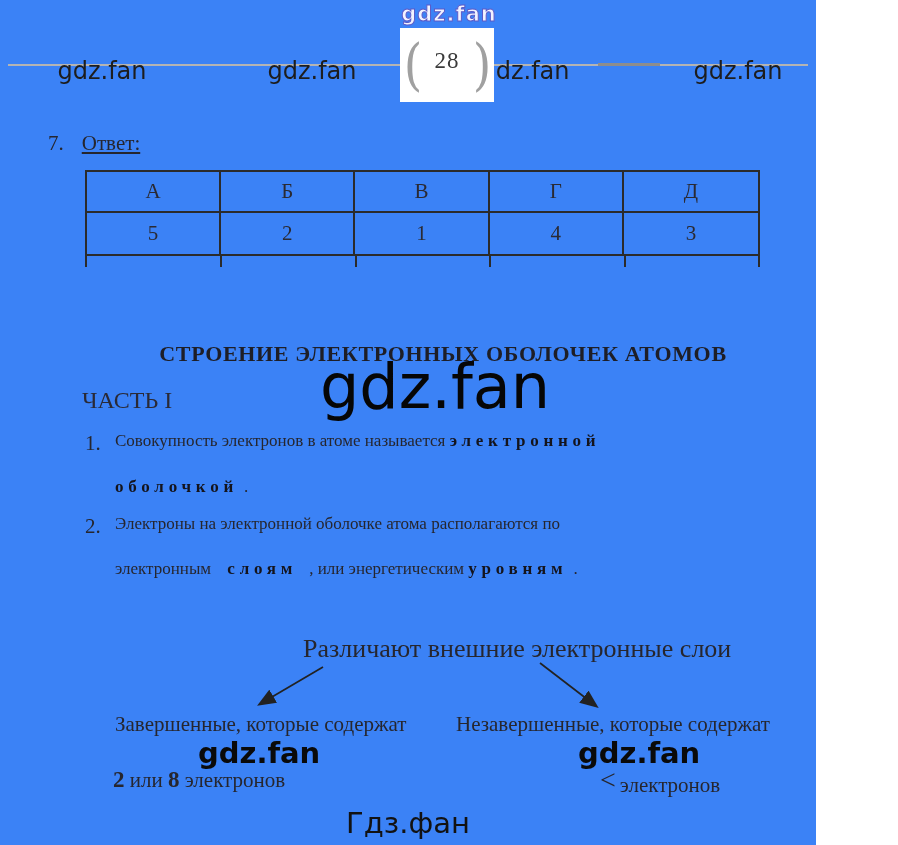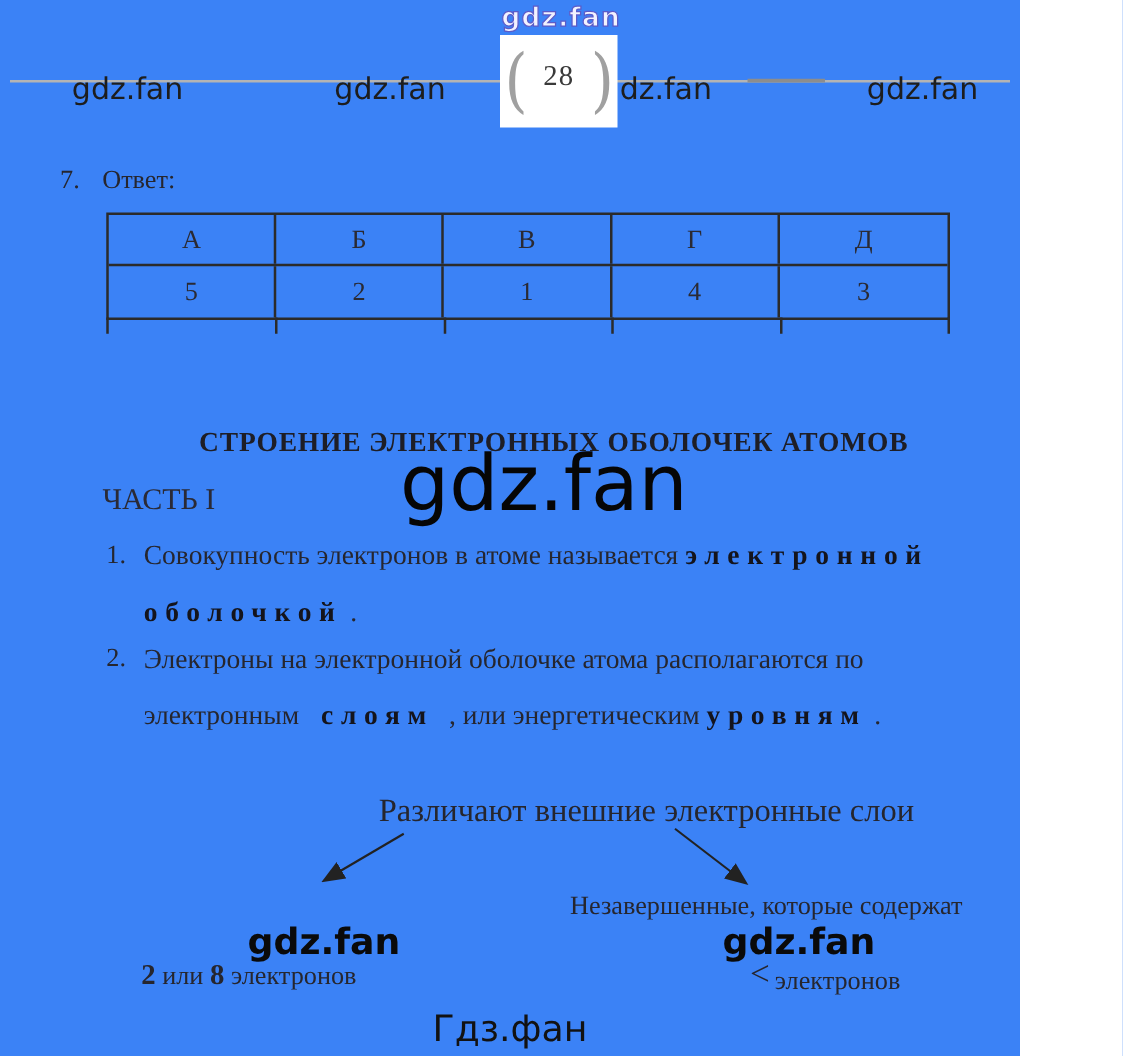--- a/index.html
+++ b/index.html
@@ -25,21 +25,21 @@
     position:absolute; left:400px; top:28px; width:94px; height:74px; background:#ffffff;
     display:flex; align-items:center; justify-content:center; z-index:2;
   }
   .bracket {
     font-family:"DejaVu Serif", serif; font-size:56px; font-weight:normal;
     color:#a0a0a0; line-height:1; transform:scaleX(0.85);
   }
   .page-num { font-size:23px; color:#3a3a3a; margin:0 11px 8px 11px; letter-spacing:1px; }
   
   .q-line { position:absolute; top:131px; left:48px; font-size:21px; }
-  .q-label { margin-left:18px; }
+  .q-label { margin-left:18px;text-decoration:underline; }
   .answer-table {
     position:absolute; left:85px; top:170px; width:675px;
     border:2px solid #2b2b2b; box-sizing:border-box;
   }
   .t-row { display:grid; grid-template-columns:repeat(5,1fr); }
   .t-row.hdr { height:39px; border-bottom:2px solid #2b2b2b; }
   .t-row.val { height:41px; }
   .t-cell {
     border-right:2px solid #2b2b2b; display:flex; align-items:center; justify-content:center;
     font-size:21px; color:#2a2a33;
@@ -52,21 +52,21 @@
     position:absolute; top:341px; left:70px; right:0; text-align:center;
     font-size:22px; font-weight:bold; letter-spacing:0.03em; color:#1e1e26;
   }
   .part-label { position:absolute; top:387px; left:82px; font-size:24px; color:#2a2a36; }
   .wm-big {
     position:absolute; left:320px; top:356px;
     font-family:"DejaVu Sans", sans-serif; font-size:62px; color:#060606; line-height:1;
   }
   
   .item-num { position:absolute; left:85px; font-size:21px; }
-  .item-line { position:absolute; left:115px; font-size:22px; white-space:nowrap; }
+  .item-line { position:absolute; left:115px; font-size:17px; white-space:nowrap; }
   .n1{top:431px} .l11{top:431px} .l12{top:477px} .n2{top:514px} .l21{top:514px} .l22{top:559px}
   .bsp { font-weight:bold; letter-spacing:0.28em; color:#14141c; }
   .tail-dot { margin-left:6px; }
   .mid-gap { margin-left:12px; }
   
   .root-label { position:absolute; top:634px; left:303px; font-size:26px; }
   .arrows { position:absolute; left:230px; top:655px; }
   .branch-title { position:absolute; top:712px; font-size:21px; white-space:nowrap; }
   .bt-left { left:115px; } .bt-right { left:456px;text-align:center; }
   .wm-branch {
@@ -156,20 +156,21 @@
   <svg class="arrows" width="400" height="62" viewBox="0 0 400 62">
     <defs>
       <marker id="ah" markerWidth="11" markerHeight="9" refX="9" refY="4.5" orient="auto">
         <path d="M0,0 L11,4.5 L0,9 z" fill="#222222"></path>
       </marker>
     </defs>
     <line x1="93" y1="12" x2="30" y2="49" stroke="#222222" stroke-width="1.7" marker-end="url(#ah)"></line>
     <line x1="310" y1="8" x2="366" y2="51" stroke="#222222" stroke-width="1.7" marker-end="url(#ah)"></line>
   </svg>
 
+  <div class="branch-title bt-left">Завершенные, которые содержат</div>
   <div class="branch-title bt-right">Незавершенные, которые содержат</div>
 
   <div class="wm-branch wmb-left">gdz.fan</div>
   <div class="wm-branch wmb-right">gdz.fan</div>
 
   <div class="branch-detail bd-left">
     <span class="num-bold">2</span>
     <span>или</span>
     <span class="num-bold">8</span>
     <span>электронов</span>

